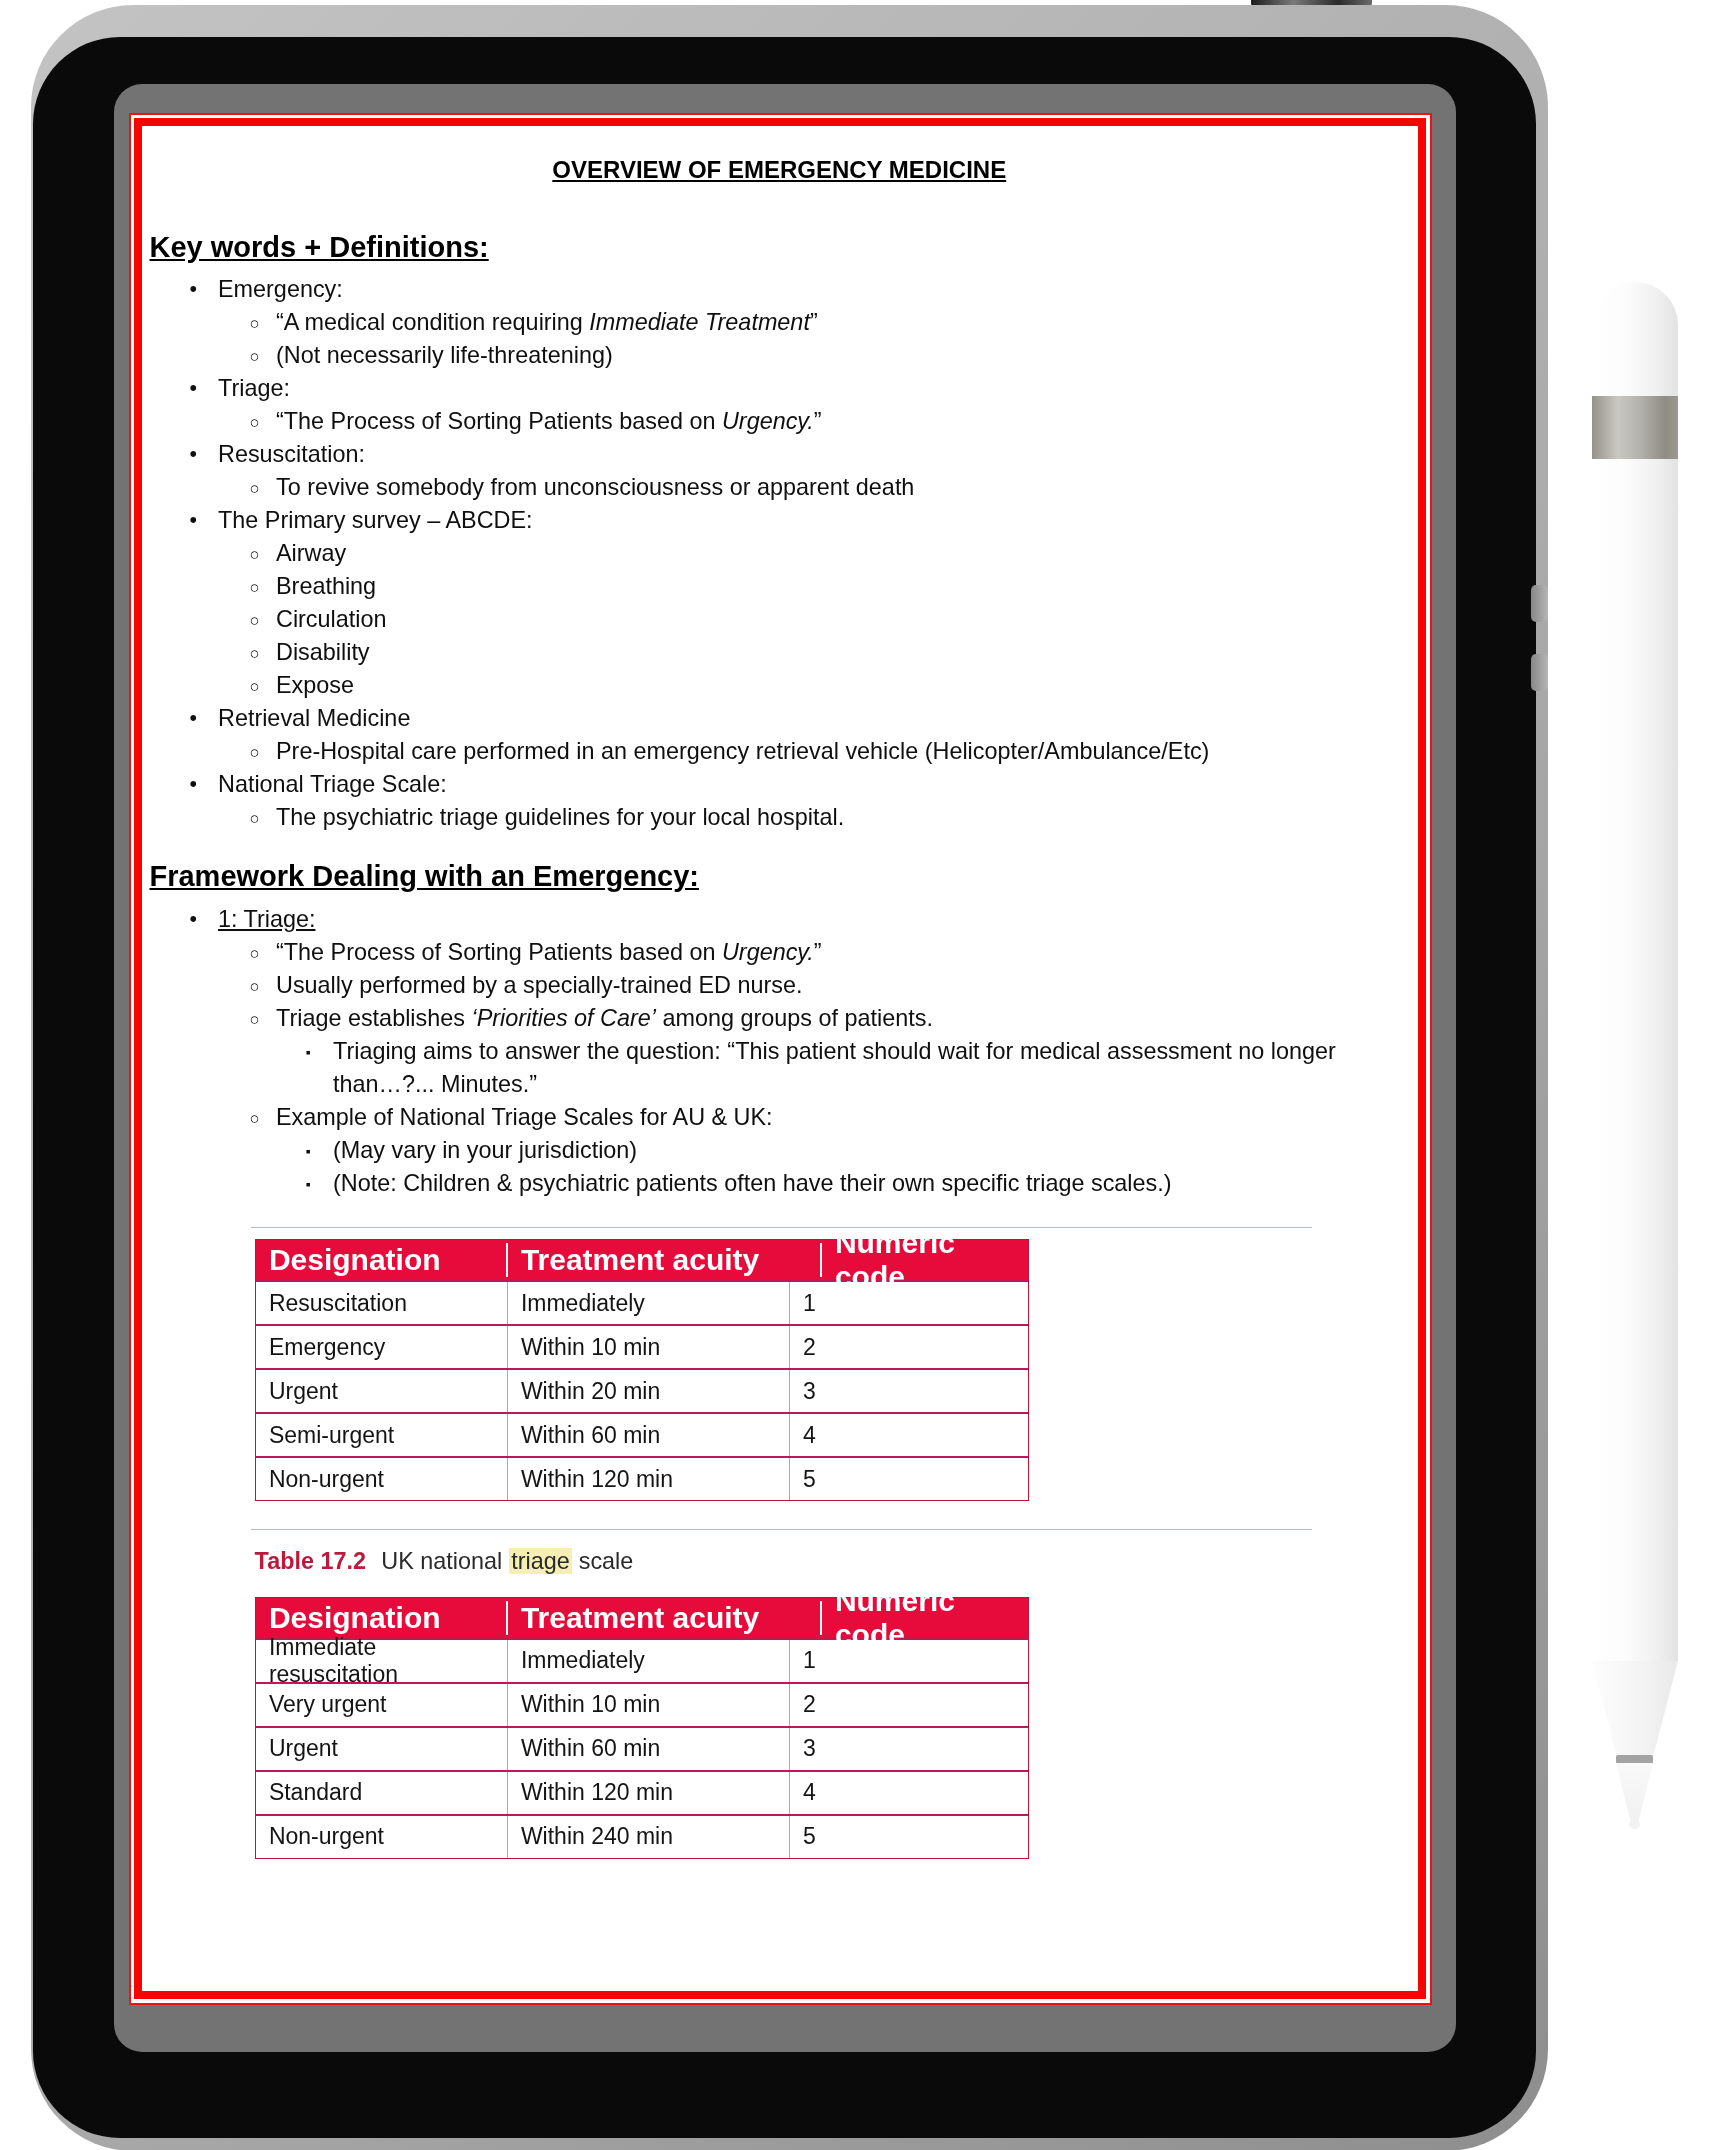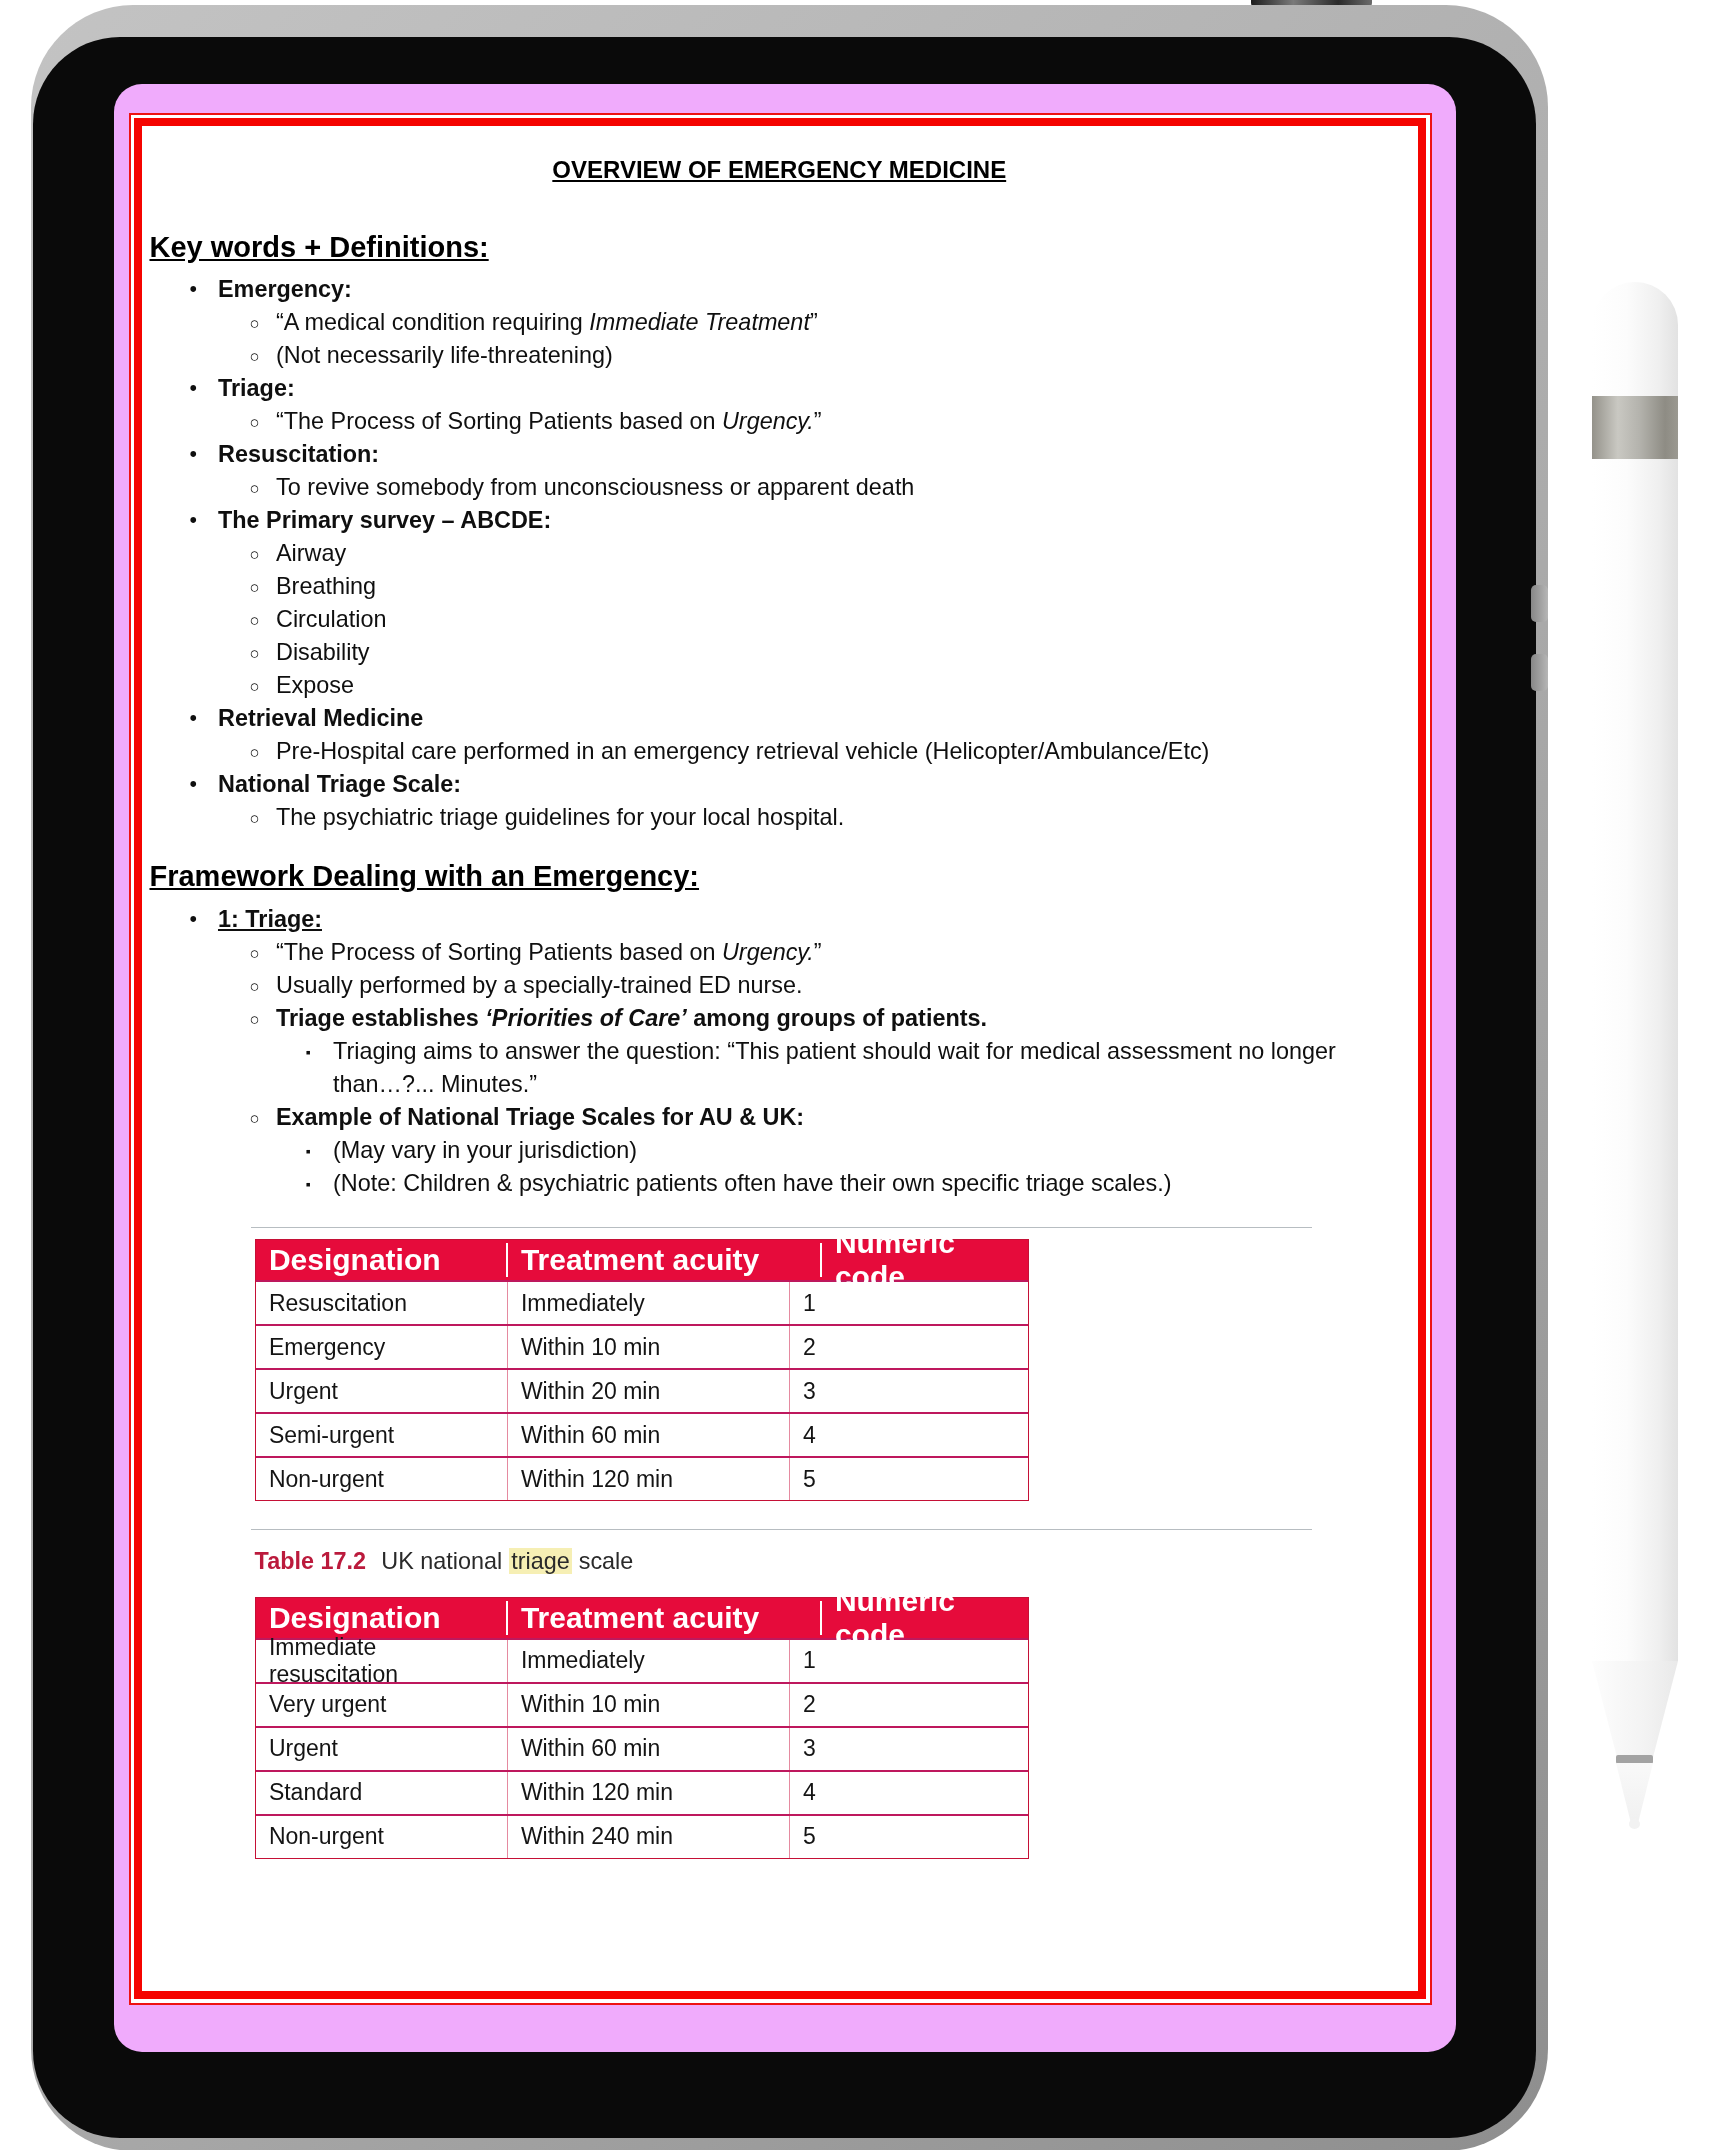--- a/index.html
+++ b/index.html
@@ -6,21 +6,21 @@
   .scene{position:relative;width:1720px;height:2151px;background:#ffffff;overflow:hidden;
          font-family:"Liberation Sans",sans-serif;}
 
   
   .power{position:absolute;left:1251px;top:0;width:121px;height:8.2px;
          background:linear-gradient(90deg,#1c1c1c,#7a7a7a 35%,#2a2a2a 72%,#6b6b6b);
          border-radius:0 0 5.1px 5.1px;}
   .tablet{position:absolute;left:31px;top:5.1px;width:1517px;height:2146px;
           background:linear-gradient(135deg,#c3c3c3,#ababab 55%,#8e8e8e);border-radius:102px;}
   .bezel{position:absolute;left:1.5px;top:32px;right:11.7px;bottom:13.3px;background:#0a0a0a;border-radius:87px;}
-  .screen{position:absolute;left:81px;top:47px;right:80px;bottom:86px;background:#f0abfc;border-radius:28px;padding-left:36px;}
+  .screen{position:absolute;left:81px;top:47px;right:80px;bottom:86px;background:#737373;border-radius:28px;padding-left:36px;}
   .vol{position:absolute;left:1531px;width:17.3px;height:37px;
        background:linear-gradient(90deg,#878787,#b6b6b6);border-radius:5.1px;}
   .vol1{top:585px}.vol2{top:654px}
 
   
   .p-body{position:absolute;left:1592px;top:282px;width:86px;height:1379px;
           border-radius:43px 43px 0 0;
           background:linear-gradient(90deg,#ffffff 0%,#fcfcfc 40%,#efefef 78%,#e2e2e2 100%);}
   .p-band{position:absolute;left:0;top:114px;width:100%;height:63px;
           background:linear-gradient(90deg,#94928a 0%,#c9c8c2 30%,#b4b3ad 55%,#8e8c84 85%,#9b9991 100%);}
@@ -43,21 +43,21 @@
   .sec{font-size:29px;font-weight:bold;text-decoration:underline;color:#000;margin:0 0 9.2px 0;}
   .sec1{margin-top:47px;}
   .sec2{margin-top:26.5px;}
 
   .li{display:flex;font-size:23.4px;line-height:33px;align-items:flex-start;}
   .blt{flex-shrink:0;text-align:left;}
   .lv1{margin-left:40px;}  .lv1 .blt{width:28.5px;font-size:21.4px;}
   .lv2{margin-left:100px;} .lv2 .blt{width:26.5px;font-size:16.3px;position:relative;top:1px;}
   .lv3{margin-left:156px;} .lv3 .blt{width:27.5px;font-size:14.3px;position:relative;top:1.5px;}
   .txt{flex:1;}
-  .b{font-weight:bold}.i{font-style:italic}.u{text-decoration:underline}
+  .b{font-weight:normal}.i{font-style:italic}.u{text-decoration:underline}
 
   
   .tfig{margin:27.5px 0 0 102px;width:1057px;border-top:1.5px solid #b7bdc1;padding:11.2px 0 0 3.1px;}
   .tcap{font-size:23.4px;color:#2a2a2a;margin:7.1px 0 21.4px 0;}
   .tlabel{color:#bb1a3c;font-weight:bold;margin-right:15.3px;}
   .hl{background:#f6efb4;padding:0 2.5px;}
   .grid{width:772px;border:1.5px solid #c51036;background:#fff;}
   .ghead{display:flex;background:#e60b3b;height:40px;align-items:center;}
   .hcell{color:#fff;font-weight:bold;font-size:30px;padding-left:13.3px;box-sizing:border-box;}
   .hcell:nth-child(1){width:252px;border-right:2.5px solid #fff;}

